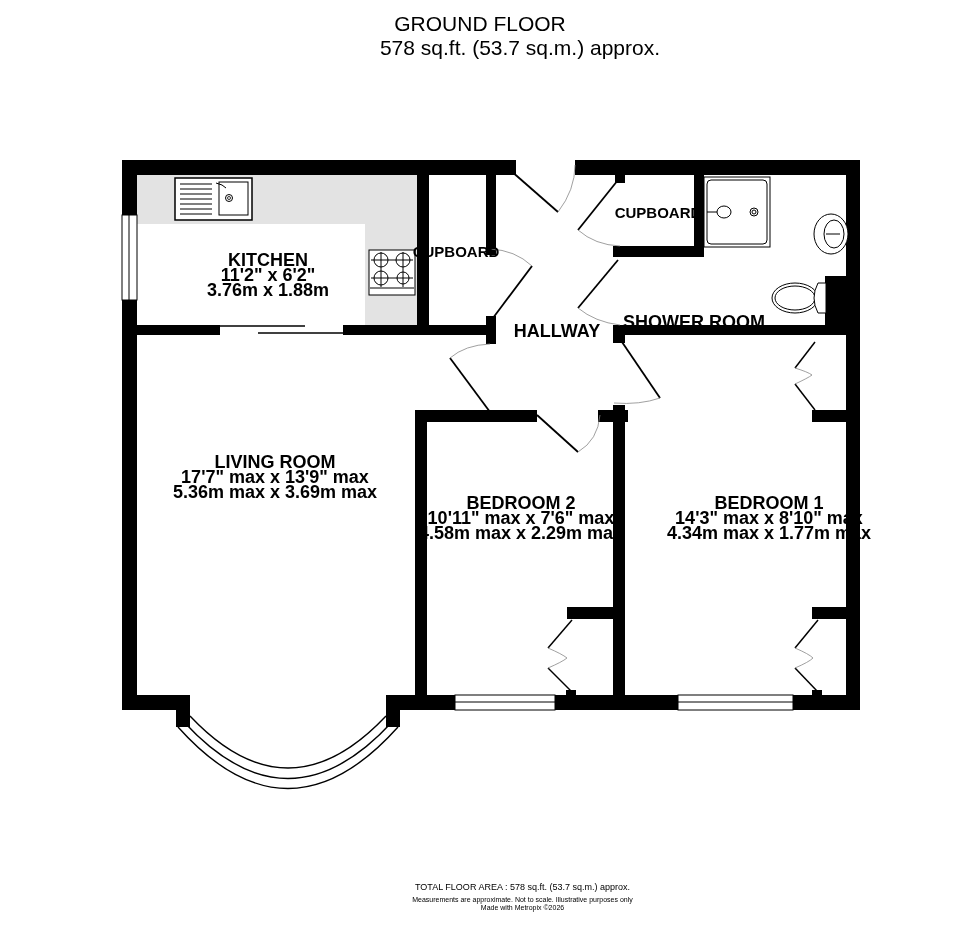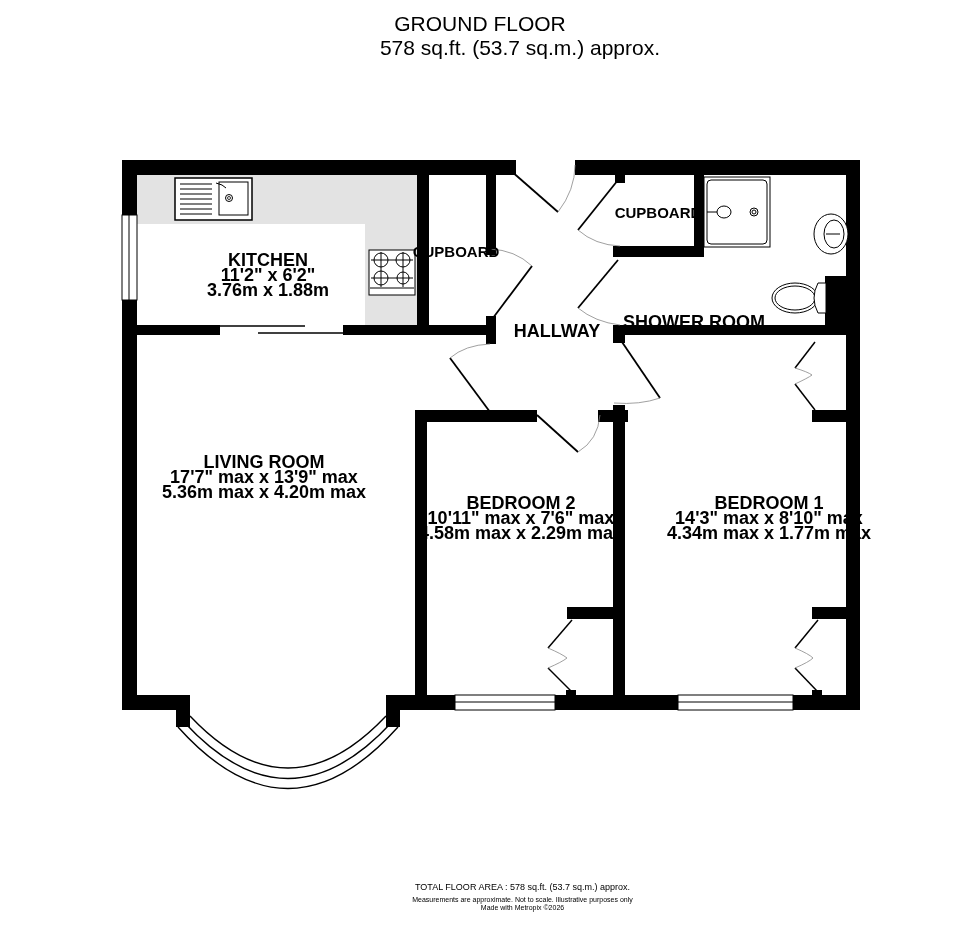--- a/index.html
+++ b/index.html
@@ -190,24 +190,24 @@
   <div>11'2"  x 6'2"</div>
   <div>3.76m  x 1.88m</div>
 </div>
 
 <div class="lbl small" style="left:456px; top:244px;">CUPBOARD</div>
 <div class="lbl small" style="left:658px; top:205px;">CUPBOARD</div>
 
 <div class="lbl" style="left:694px; top:296px;margin-top:19px;">SHOWER ROOM</div>
 <div class="lbl" style="left:557px; top:324px;">HALLWAY</div>
 
-<div class="lbl" style="left:264px; top:455px;">
+<div class="lbl" style="left:275px; top:455px;">
   <div>LIVING ROOM</div>
   <div>17'7" max x 13'9" max</div>
-  <div>5.36m max x 4.20m max</div>
+  <div>5.36m max x 3.69m max</div>
 </div>
 
 <div class="lbl" style="left:521px; top:496px;">
   <div>BEDROOM 2</div>
   <div>10'11" max x 7'6" max</div>
   <div>4.58m max x 2.29m max</div>
 </div>
 
 <div class="lbl" style="left:769px; top:496px;">
   <div>BEDROOM 1</div>

